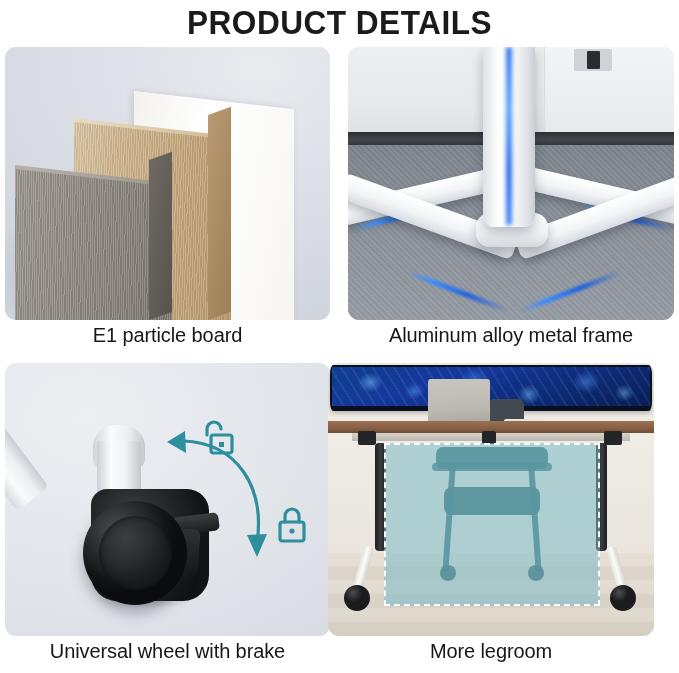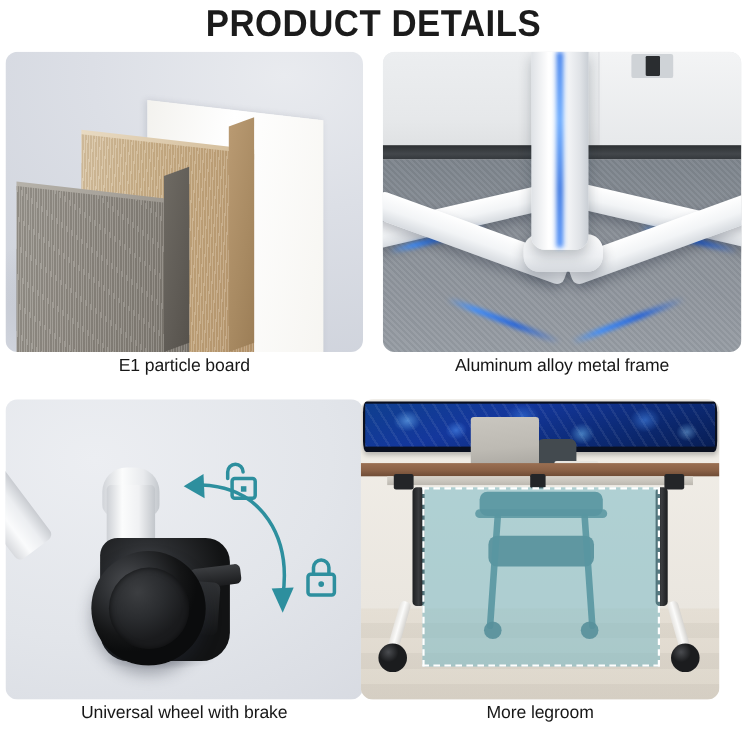--- a/index.html
+++ b/index.html
@@ -32,21 +32,21 @@
   .card.tr { left: 343px; top: 0;   width: 326px; height: 273px; }
   .card.bl { left: 0;     top: 316px; width: 325px; height: 273px; }
   .card.br { left: 323px; top: 316px; width: 326px; height: 315px; }
 
   .photo {
     position: absolute; left: 0; top: 0; width: 100%; height: 273px;
     border-radius: 11px; overflow: hidden;
   }
   .caption {
     position: absolute; left: 0; top: 277px; width: 100%;
-    text-align: center; font-size: 16px; color: #171717;
+    text-align: center; font-size: 20px; color: #171717;
     font-weight: 400; letter-spacing: -0.1px; white-space: nowrap;
   }
 
   
   .boards-bg {
     width: 100%; height: 100%;
     background:
       radial-gradient(120% 100% at 78% 8%, #e9ebef 0%, #dcdfe6 45%, #cfd3dc 100%);
   }
   .board { position: absolute; }

